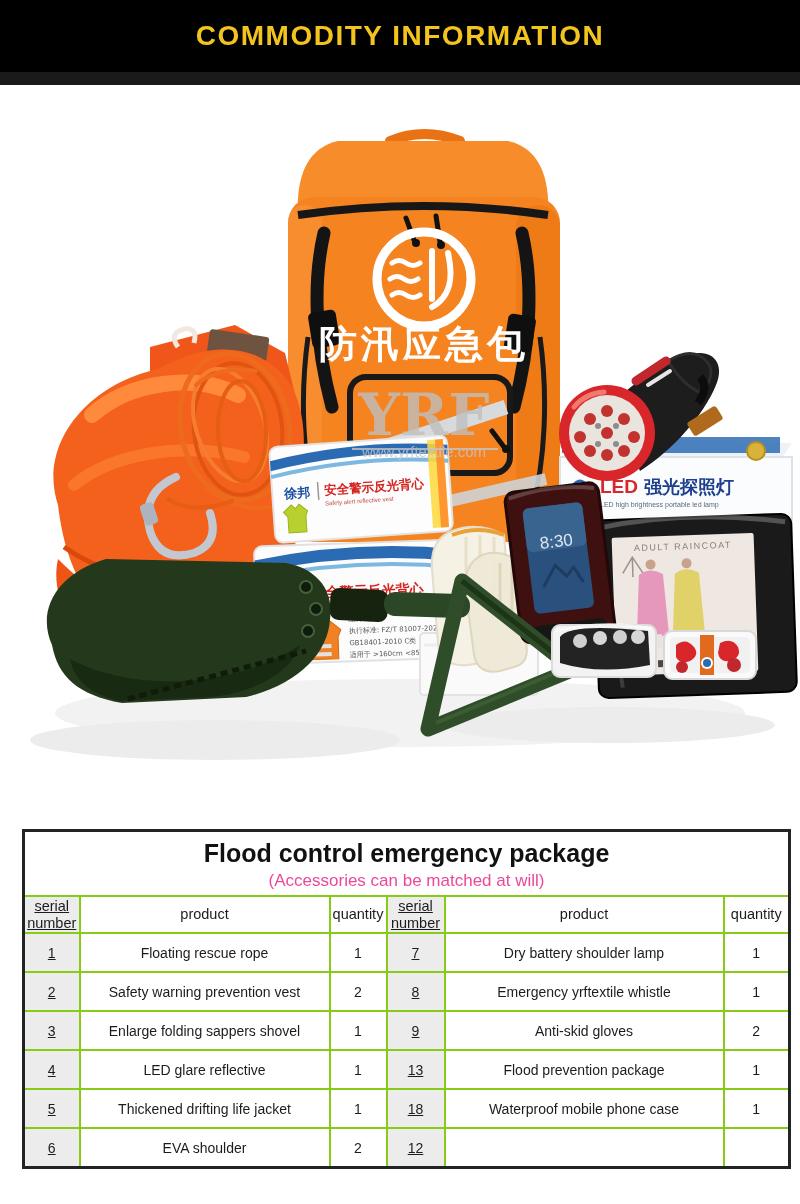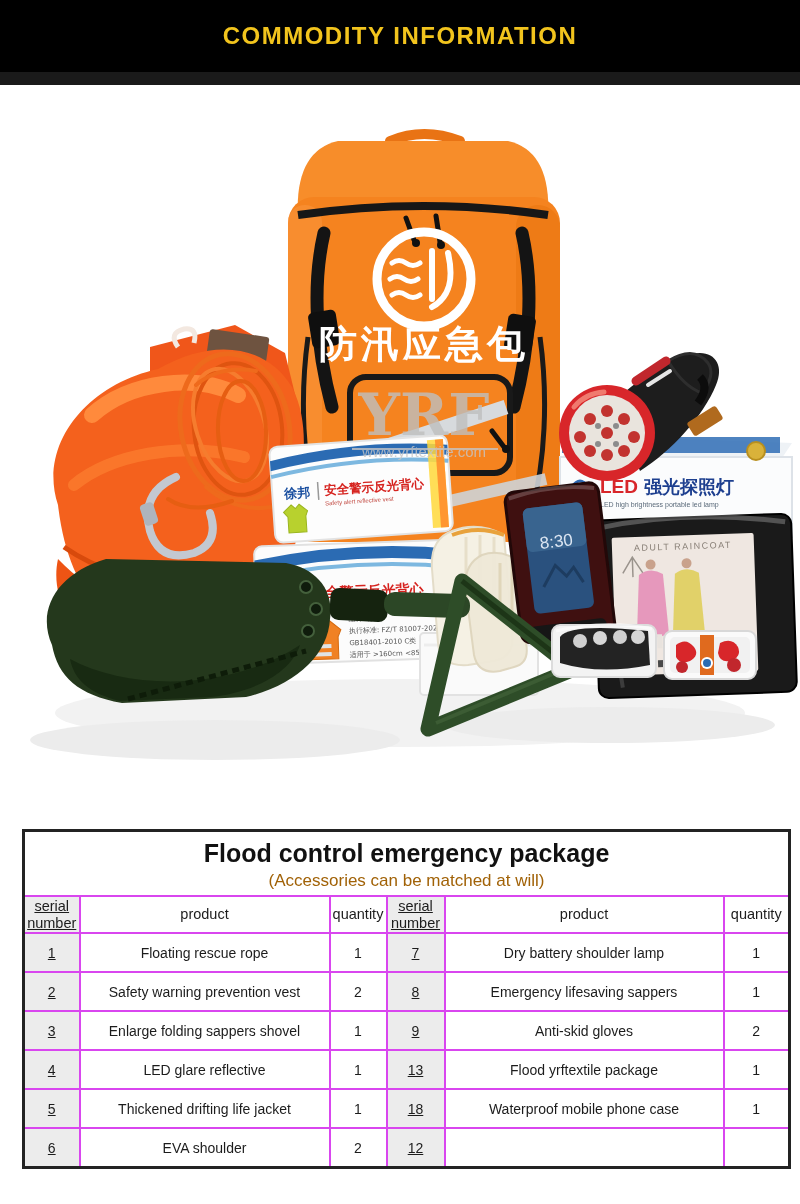--- a/index.html
+++ b/index.html
@@ -1,35 +1,35 @@
 <!DOCTYPE html>
 <html><head>
 <meta charset="utf-8">
 <style>
   * { margin:0; padding:0; box-sizing:border-box; }
   body { background:#fff; font-family:"Liberation Sans", sans-serif; }
   .page { position:relative; width:800px; height:1204px; background:#fff; margin:0 auto; overflow:hidden; }
 
   
   .banner { width:800px; height:72px; background:#000; display:flex; align-items:center; justify-content:center; }
-  .banner-title { color:#f2c41d; font-size:24px; font-weight:bold; letter-spacing:1.5px; }
+  .banner-title { color:#f2c41d; font-size:28px; font-weight:bold; letter-spacing:1.5px; }
   .banner-strip { width:800px; height:13px; background:#1a1a1a; }
 
   
   .photo-area { width:670px; height:744px; background:#fff; }
   .photo-area svg { display:block; }
   .cjk { font-family:"DejaVu Sans", sans-serif; }
 
   
   .table-wrap { margin:0 22px; }
   table.pkg { width:766px; border-collapse:collapse; table-layout:fixed; border:3px solid #232323; }
-  table.pkg td, table.pkg th { border:2px solid #d946ef; text-align:center; vertical-align:middle; color:#1c1c1c; }
+  table.pkg td, table.pkg th { border:2px solid #84cc16; text-align:center; vertical-align:middle; color:#1c1c1c; }
   td.title-cell { border:none; border-bottom:2px solid #3a3a3a; height:64px; padding:6px 0 4px; }
   .tbl-title { font-size:25px; font-weight:bold; color:#111; line-height:1.25; }
-  .tbl-subtitle { font-size:17px; color:#a16207; margin-top:2px; }
+  .tbl-subtitle { font-size:17px; color:#ec4899; margin-top:2px; }
   tr.head-row th { height:37px; font-weight:normal; font-size:14.5px; line-height:1.15; }
   th.serial-h, td.serial { background:#ececec;text-decoration:underline; }
   tr.body-row td { height:39px; font-size:14px; }
   td.serial { font-size:16px; }
   td.qty { color:#e23137; font-size:15px; }
 </style>
 </head>
 <body>
 
 <div class="page">
@@ -322,37 +322,37 @@
           <td class="qty">1</td>
           <td class="serial">7</td>
           <td>Dry battery shoulder lamp</td>
           <td class="qty">1</td>
         </tr>
         <tr class="body-row">
           <td class="serial">2</td>
           <td>Safety warning prevention vest</td>
           <td class="qty">2</td>
           <td class="serial">8</td>
-          <td>Emergency lifesaving sappers</td>
+          <td>Emergency yrftextile whistle</td>
           <td class="qty">1</td>
         </tr>
         <tr class="body-row">
           <td class="serial">3</td>
           <td>Enlarge folding sappers shovel</td>
           <td class="qty">1</td>
           <td class="serial">9</td>
           <td>Anti-skid gloves</td>
           <td class="qty">2</td>
         </tr>
         <tr class="body-row">
           <td class="serial">4</td>
           <td>LED glare reflective</td>
           <td class="qty">1</td>
           <td class="serial">13</td>
-          <td>Flood yrftextile package</td>
+          <td>Flood prevention package</td>
           <td class="qty">1</td>
         </tr>
         <tr class="body-row">
           <td class="serial">5</td>
           <td>Thickened drifting life jacket</td>
           <td class="qty">1</td>
           <td class="serial">18</td>
           <td>Waterproof mobile phone case</td>
           <td class="qty">1</td>
         </tr>

